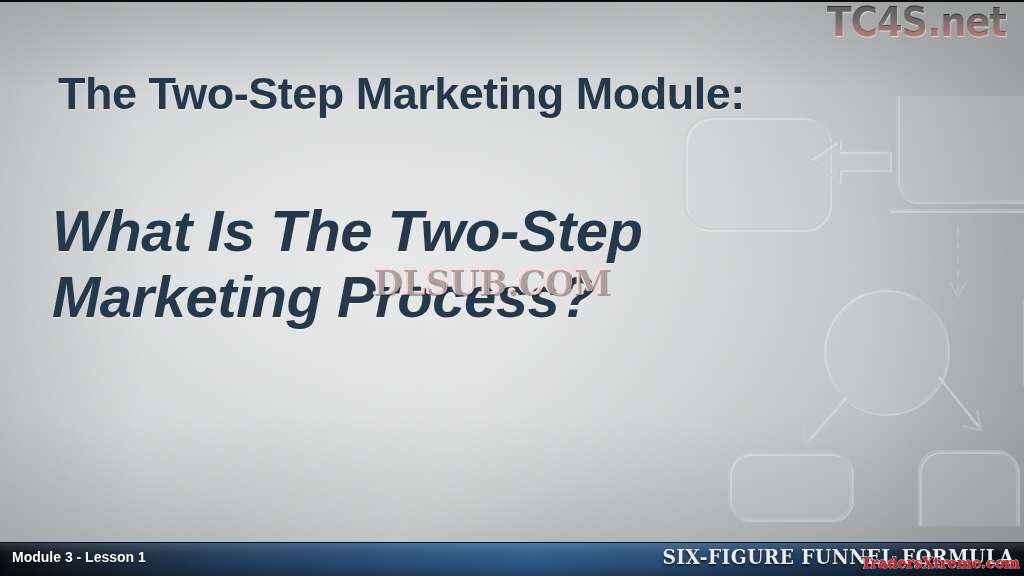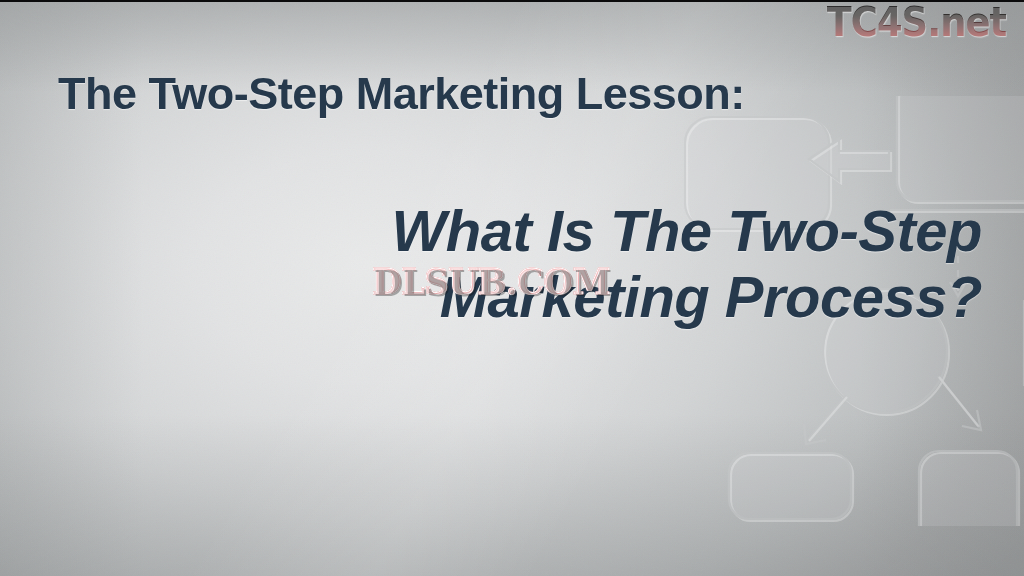--- a/index.html
+++ b/index.html
@@ -85,21 +85,21 @@
     position:absolute;
     left:52px; top:198px;
     width:930px;
     font-family:"Liberation Sans", sans-serif;
     font-weight:bold;
     font-style:italic;
     font-size:58px;
     line-height:1.14;
     letter-spacing:-0.5px;
     color:#26394c;
-    text-align:right;
+    text-align:left;
     text-shadow:0 1px 1px rgba(255,255,255,.5);
   }
   .subtitle .l1 { display:block; }
   .subtitle .l2 { display:block; }
 
   
   .wm-center {
     position:absolute;
     left:372px; top:264px;
     font-family:"DejaVu Serif", serif;
@@ -266,25 +266,30 @@
 
     <g>
       <path class="fc" d="M366 204 L380 204 M366 204 L366 290 M366 290 L380 290"></path>
     </g>
   </svg>
 
   <div class="letterbox-top"></div>
 
   <div class="wm-top">TC4S.net</div>
 
-  <div class="title">The Two-Step Marketing Lesson:</div>
+  <div class="title">The Two-Step Marketing Module:</div>
 
   <div class="subtitle">
     <span class="l1">What Is The Two-Step</span>
     <span class="l2">Marketing Process?</span>
   </div>
 
   <div class="wm-center">
     <span class="wm-center-inner">DLSUB.COM</span>
   </div>
 
+  <div class="footer">
+    <div class="footer-left">Module 3 - Lesson 1</div>
+    <div class="footer-brand">SIX-FIGURE FUNNEL FORMULA</div>
+    <div class="footer-wm">TradersXtreme.com</div>
+  </div>
 
 </div>
 
 </body></html>

